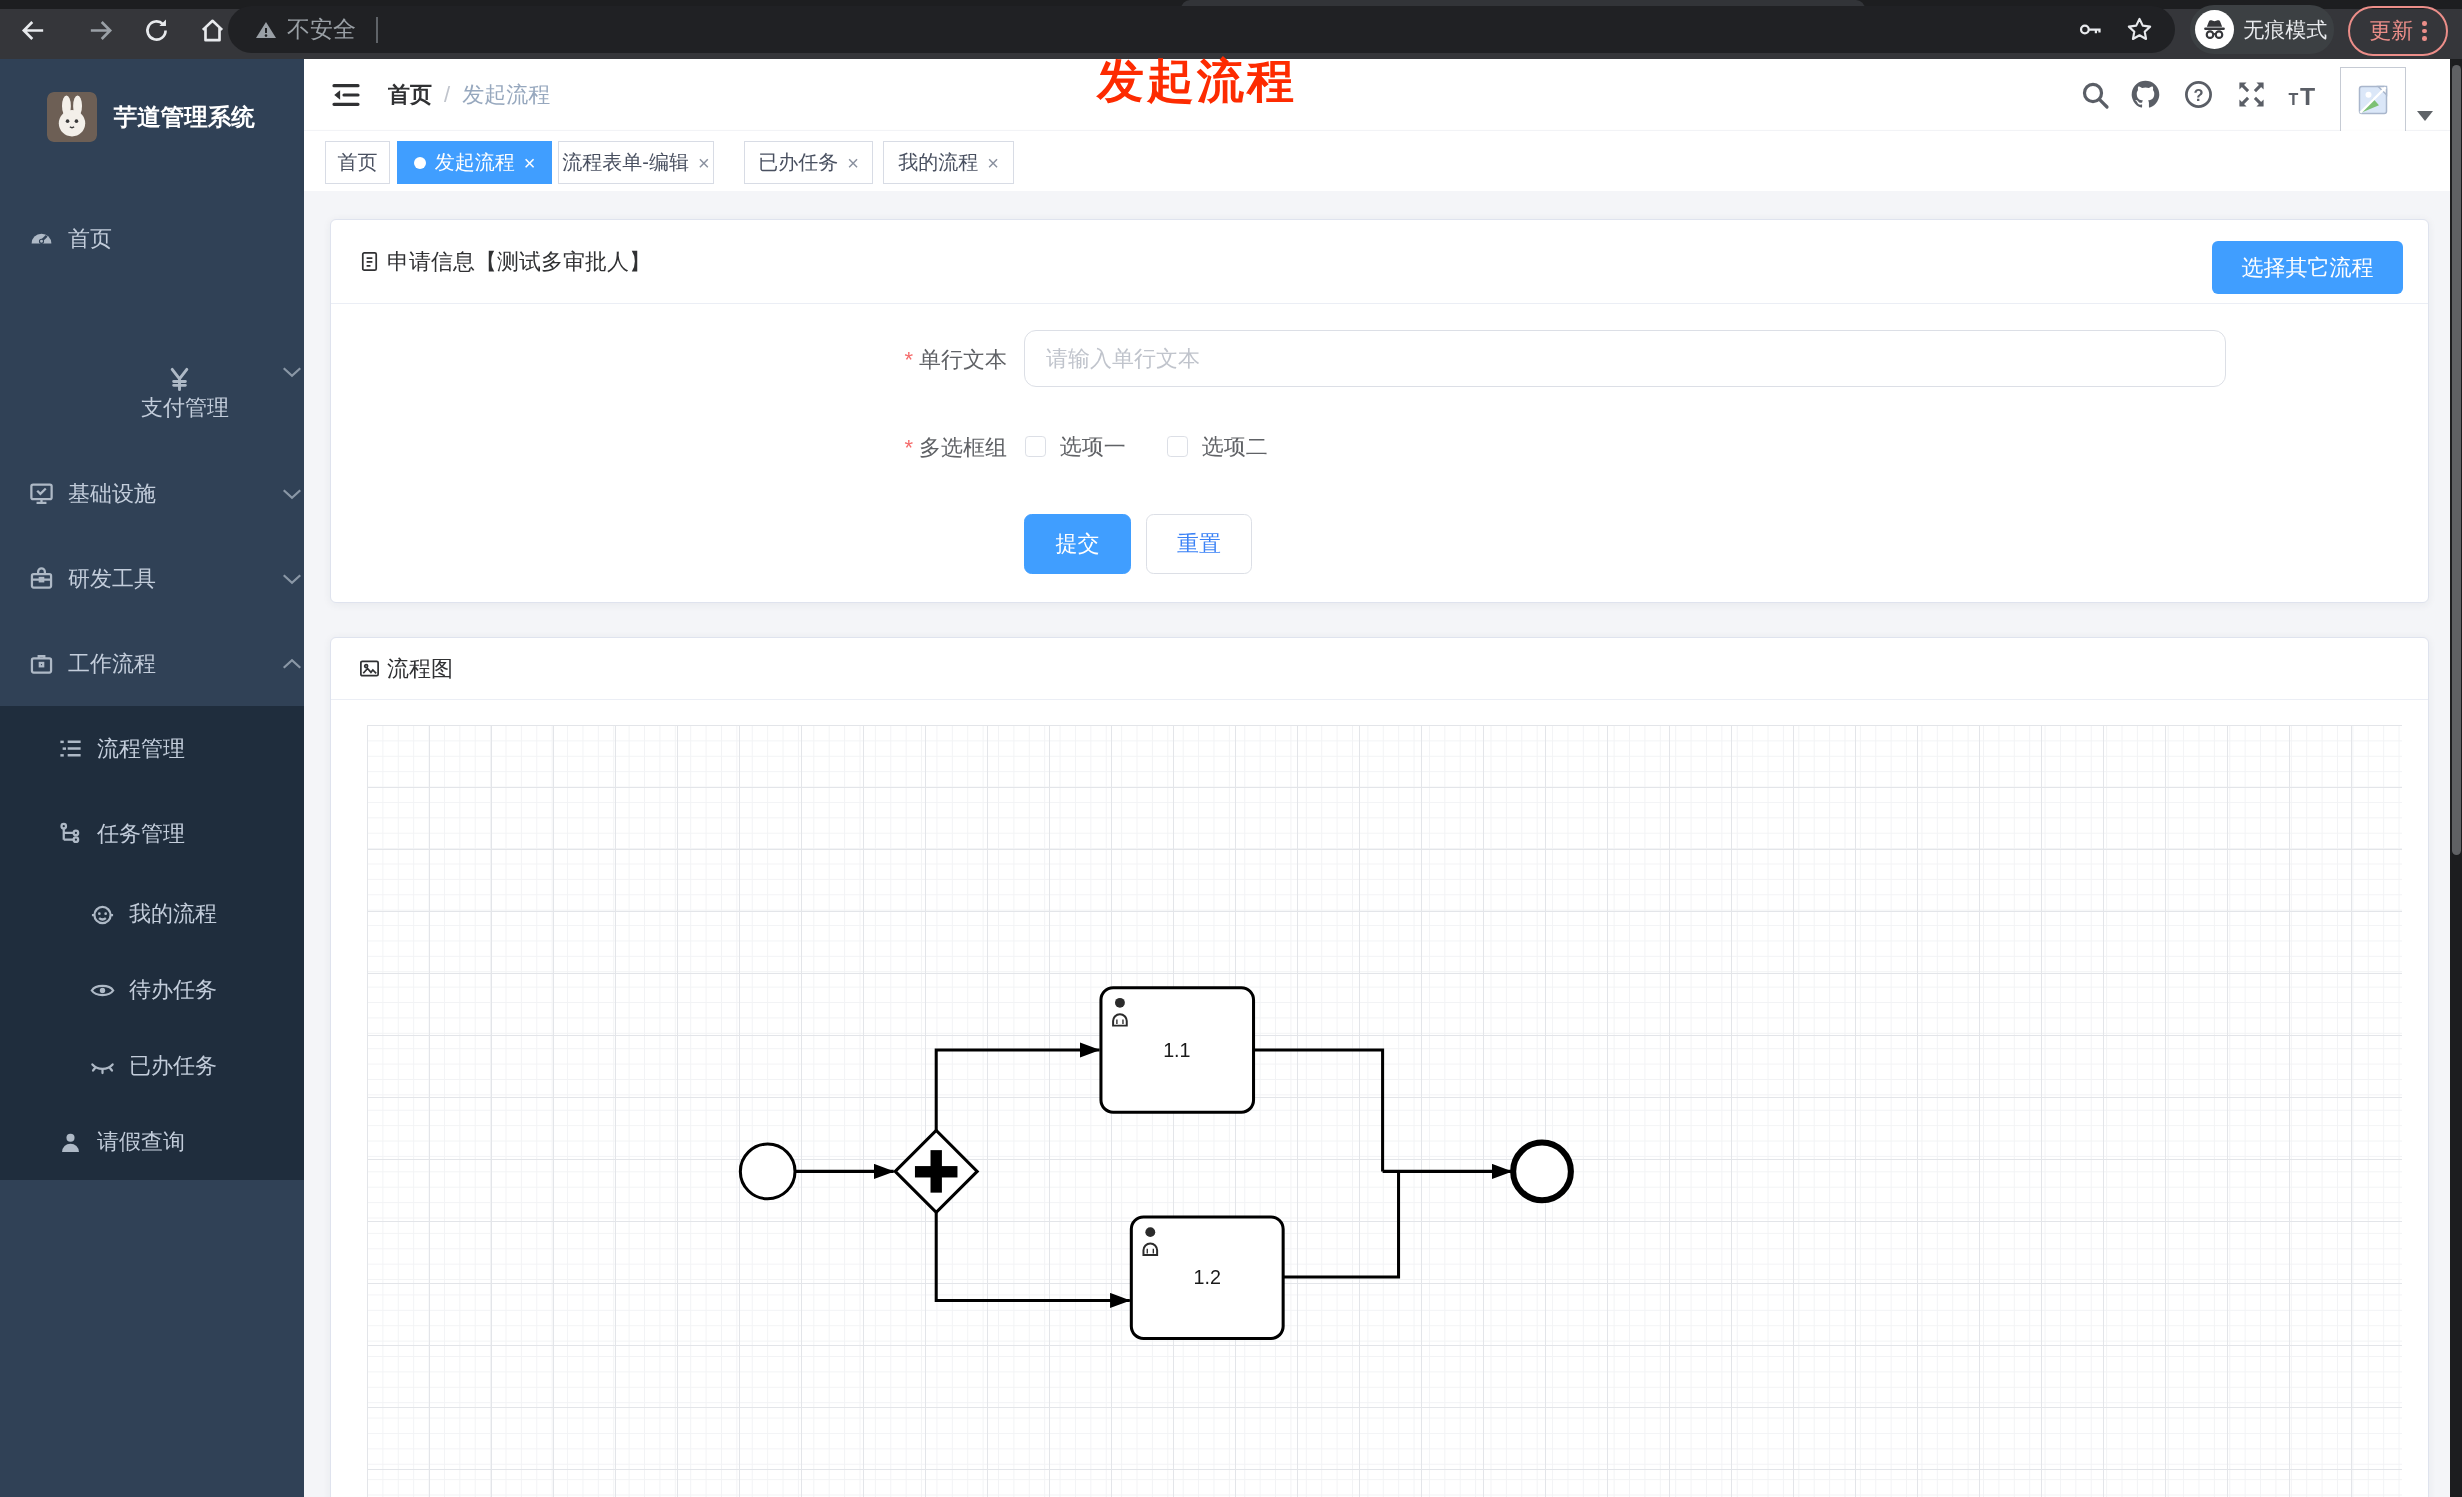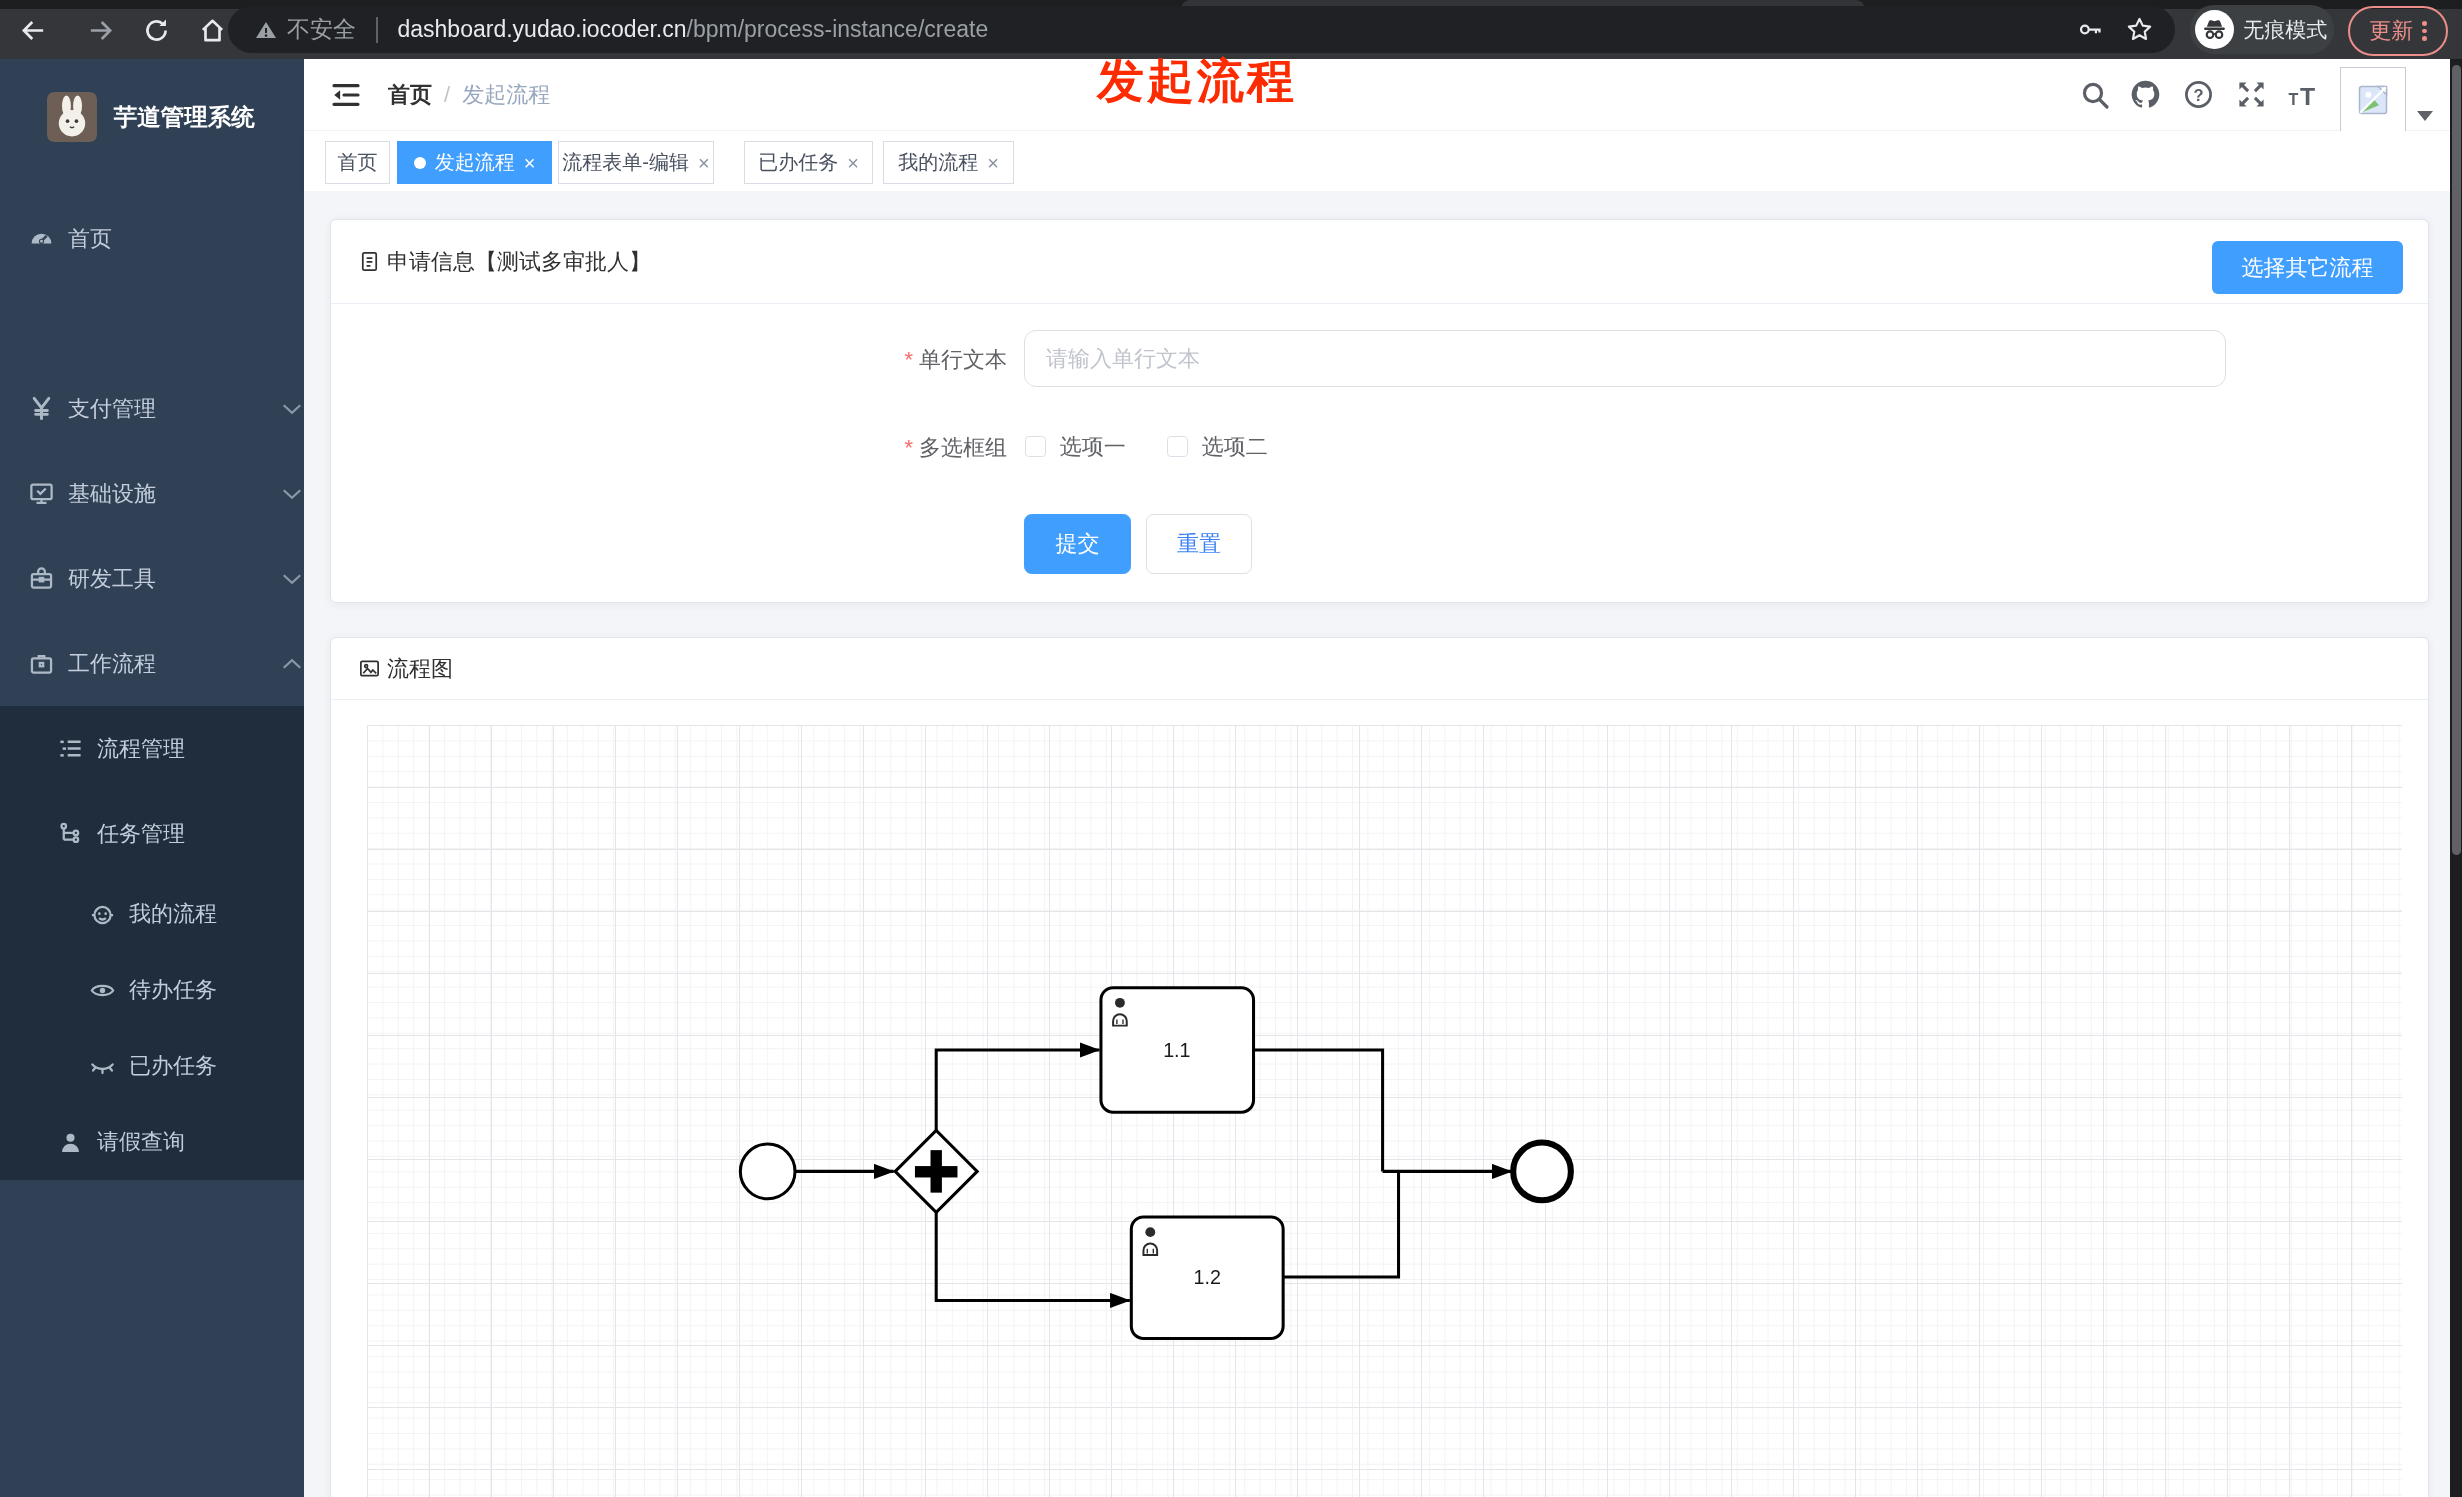--- a/index.html
+++ b/index.html
@@ -130,21 +130,20 @@
     <div class="addr">
       <span class="warn">
         <svg width="24" height="24" viewBox="0 0 24 24">
             <path d="M12 4 22 20H2z" fill="#9aa0a6"></path>
             <path d="M12 10v5" stroke="#202124" stroke-width="2"></path>
             <circle cx="12" cy="17.6" r="1.3" fill="#202124"></circle>
           </svg>
       </span>
       <span class="sec">不安全</span>
       <span class="sep"></span>
-      <span class="url"><span class="domain">dashboard.yudao.iocoder.cn</span><span class="path">/bpm/process-instance/create</span></span>
       <span class="spacer"></span>
       <span class="tailicon">
         <svg width="27" height="27" viewBox="0 0 24 24">
             <circle cx="7" cy="12" r="3.4" fill="none" stroke="#e8eaed" stroke-width="2"></circle>
             <path d="M10.4 12H21M16.8 12v3.4M20 12v2.6" stroke="#e8eaed" stroke-width="2" fill="none"></path>
           </svg>
       </span>
       <span class="tailicon">
         <svg width="29" height="29" viewBox="0 0 24 24">
             <path d="M12 3.2l2.7 5.6 6.1.8-4.5 4.2 1.1 6-5.4-3-5.4 3 1.1-6L3.2 9.6l6.1-.8z" fill="none" stroke="#e8eaed" stroke-width="1.8" stroke-linejoin="round"></path>
@@ -196,21 +195,21 @@
     <div class="mi lvl1" style="top:137px;">
       <span class="ic">
           <svg width="27" height="27" viewBox="0 0 24 24">
             <path d="M3.2 16.5a8.8 8.8 0 1 1 17.6 0z" fill="currentColor"></path>
             <path d="M12 14.2l4.6-4.6" stroke="#304156" stroke-width="2.2"></path>
             <circle cx="12" cy="14.5" r="1.8" fill="currentColor" stroke="#304156" stroke-width="1"></circle>
           </svg>
         </span>
       <span class="lbl">首页</span>
     </div>
-    <div class="mi lvl1" style="top:307px;">
+    <div class="mi lvl1" style="top:307px;flex-direction:column;">
       <span class="ic">
           <svg width="27" height="27" viewBox="0 0 24 24">
             <g stroke="currentColor" stroke-width="2.6" fill="none" stroke-linecap="round">
               <path d="M5.5 3l6.5 8.5L18.5 3M12 11.5V21M6.8 13.8h10.4M6.8 17.2h10.4"></path>
             </g>
           </svg>
         </span>
       <span class="lbl">支付管理</span>
       <span class="chev">
           <svg width="20" height="12" viewBox="0 0 26 16">

